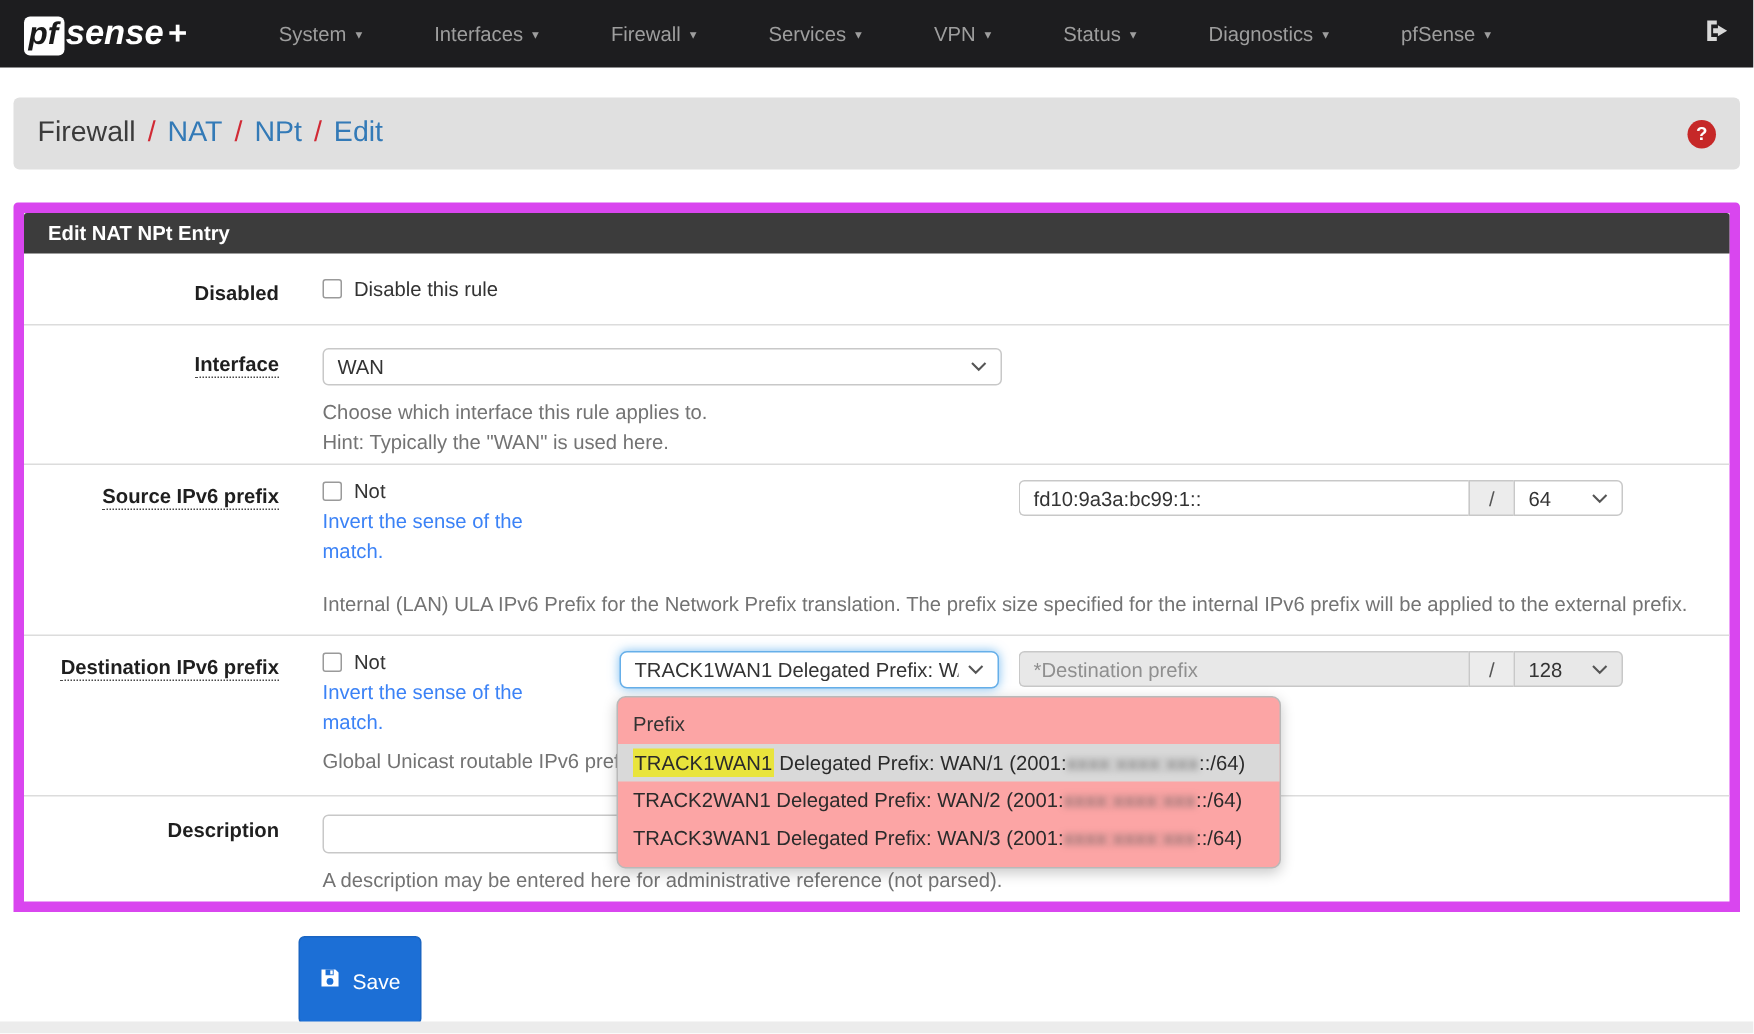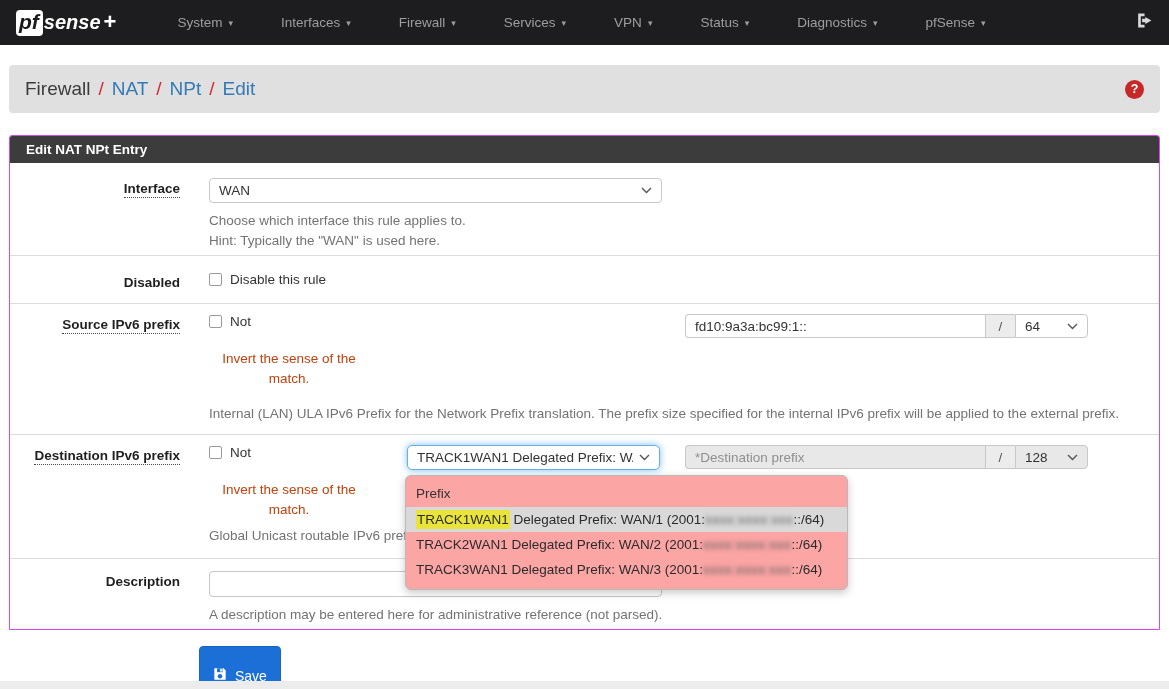--- a/index.html
+++ b/index.html
@@ -15,21 +15,21 @@
   .navbar {
     height: 45px; background: #1d1d1f;
     display: flex; align-items: center;
     padding: 0 16px;
   }
   .brand { display: flex; align-items: baseline; margin-right: 46px; cursor: pointer; }
   .brand-pf {
     background: #fff; color: #1a1a1a; font-style: italic; font-weight: 800;
     font-size: 21px; padding: 0 4px 2px 3px; border-radius: 4px; line-height: 1.1;
   }
-  .brand-sense { color: #fff; font-style: italic; font-weight: 800; font-size: 20px; margin-left: 1px; }
+  .brand-sense { color: #fff; font-style: italic; font-weight: 800; font-size: 23px; margin-left: 1px; }
   .brand-plus { color: #fff; font-weight: 700; font-size: 22px; margin-left: 3px; }
   .nav-items { display: flex; align-items: center; }
   .nav-item {
     color: #9e9e9e; font-size: 13.5px; padding: 0 15px; margin-right: 18px;
     display: flex; align-items: center; cursor: pointer; white-space: nowrap;
   }
   .caret { font-size: 9px; margin-left: 6px; color: #9e9e9e; }
   .navbar-right { margin-left: auto; display: flex; align-items: center; cursor: pointer; }
 
   
@@ -40,21 +40,21 @@
   .crumb-current { color: #3b3b3b; }
   .crumb-sep { color: #d12a35; margin: 0 8px; }
   .crumb-link { color: #337ab7; cursor: pointer; text-decoration: none; }
   .help-circle {
     margin-left: auto; width: 19px; height: 19px; border-radius: 50%;
     background: #c62828; color: #fff; font-size: 12.5px; font-weight: 700;
     display: flex; align-items: center; justify-content: center; cursor: pointer;
   }
 
   
-  .panel { margin: 22px 9px 0 9px; border: 1px solid #d946ef; border-radius: 3px 3px 0 0; background: #fff; }
+  .panel { margin: 22px 9px 0 9px; border: 7px solid #d946ef; border-radius: 3px 3px 0 0; background: #fff; }
   .panel-header {
     background: #3c3c3c; color: #fff; font-weight: 700; font-size: 13.5px;
     padding: 6px 16px; border-radius: 2px 2px 0 0;
   }
   .form-row { display: flex; padding-right: 20px; border-bottom: 1px solid #dcdcdc; }
   .form-row:last-child { border-bottom: none; }
   .col-label {
     width: 170px; flex-shrink: 0; text-align: right;
     font-weight: 700; font-size: 13.5px; color: #1f1f1f; padding-top: 3px;
   }
@@ -67,21 +67,21 @@
   .row-dest { padding-top: 10px; padding-bottom: 12px; }
   .row-desc { padding-top: 12px; padding-bottom: 4px; }
 
   .check-line { display: flex; align-items: center; }
   input[type="checkbox"] {
     appearance: none; -webkit-appearance: none;
     width: 13px; height: 13px; border: 1px solid #9a9a9a; border-radius: 2px;
     background: #fff; margin-right: 8px; cursor: pointer; flex-shrink: 0;
   }
   .help-text { color: #737373; margin-top: 8px; line-height: 20px; }
-  .invert-help { color: #c2410c; margin-top: 20px; line-height: 20px; width: 160px; text-align: center; }
+  .invert-help { color: #3b82f6; margin-top: 3px; line-height: 20px; width: 160px; }
   .para-help { color: #737373; margin-top: 14px; line-height: 21px; }
   .trunc-help { color: #737373; margin-top: 6px; line-height: 20px; white-space: nowrap; overflow: hidden; }
 
   
   .sel {
     height: 25px; background: #fff; border: 1px solid #c8c8c8; border-radius: 4px;
     display: flex; align-items: center; padding: 0 9px; cursor: pointer;
     font-size: 13.5px; color: #333;
   }
   .sel .sel-text { flex: 1; white-space: nowrap; overflow: hidden; }
@@ -204,45 +204,45 @@
   <a class="crumb-link">NPt</a>
   <span class="crumb-sep">/</span>
   <a class="crumb-link">Edit</a>
   <div class="help-circle">?</div>
 </div>
 
 
 <div class="panel">
   <div class="panel-header">Edit NAT NPt Entry</div>
 
+  <div class="form-row row-disabled">
+    <div class="col-label">Disabled</div>
+    <div class="col-content">
+      <label class="check-line">
+        <input type="checkbox" style="">
+        <span>Disable this rule</span>
+      </label>
+    </div>
+  </div>
+
   <div class="form-row row-interface">
     <div class="col-label"><span class="u">Interface</span></div>
     <div class="col-content">
       <div class="sel sel-interface">
         <span class="sel-text">WAN</span>
         <span class="chev">
           <svg width="11" height="7" viewBox="0 0 11 7">
               <path d="M1 1l4.5 4.5L10 1" stroke="#555" stroke-width="1.4" fill="none"></path>
             </svg>
         </span>
       </div>
       <div class="help-text">
         <div>Choose which interface this rule applies to.</div>
         <div>Hint: Typically the "WAN" is used here.</div>
       </div>
-    </div>
-  </div>
-
-  <div class="form-row row-disabled">
-    <div class="col-label">Disabled</div>
-    <div class="col-content">
-      <label class="check-line">
-        <input type="checkbox" style="">
-        <span>Disable this rule</span>
-      </label>
     </div>
   </div>
 
   <div class="form-row row-source">
     <div class="col-label"><span class="u">Source IPv6 prefix</span></div>
     <div class="col-content">
       <div class="flex-top">
         <div class="not-col">
           <label class="check-line">
             <input type="checkbox" style="">

